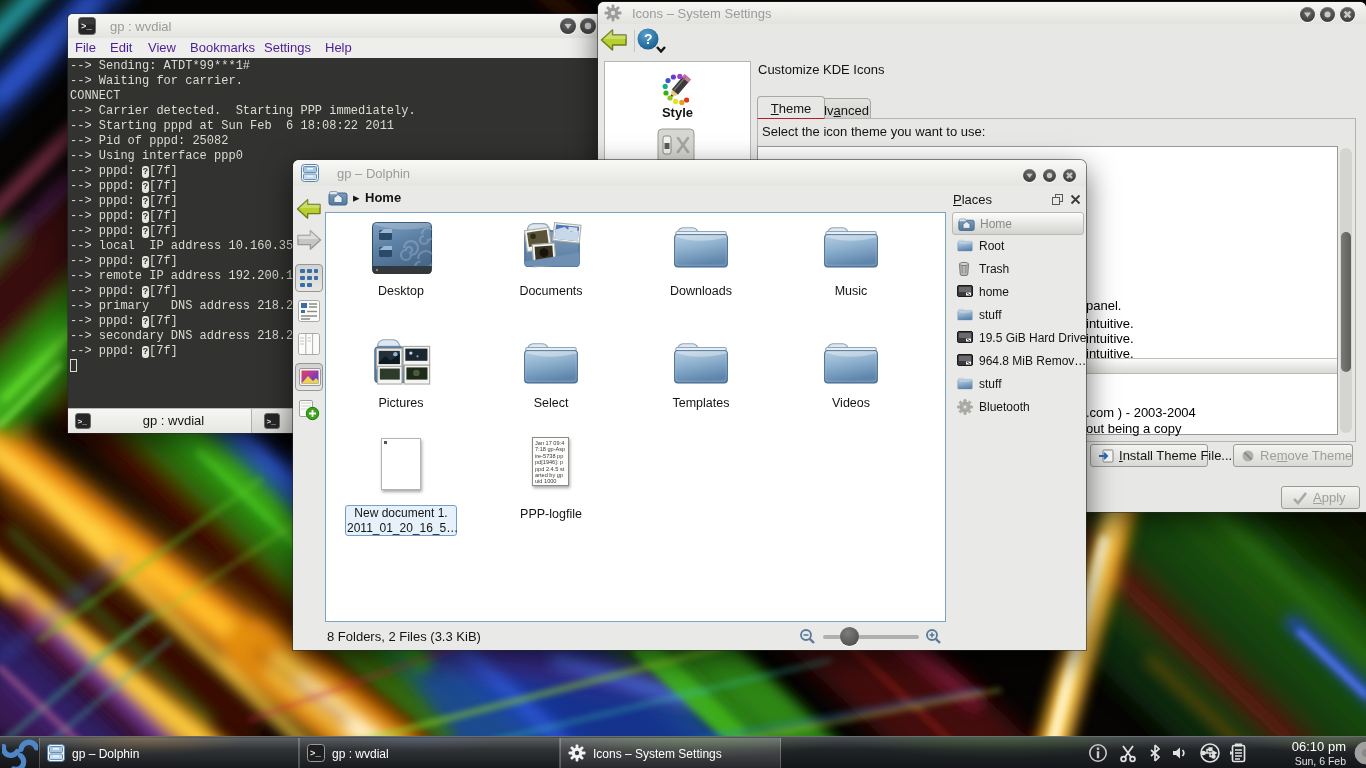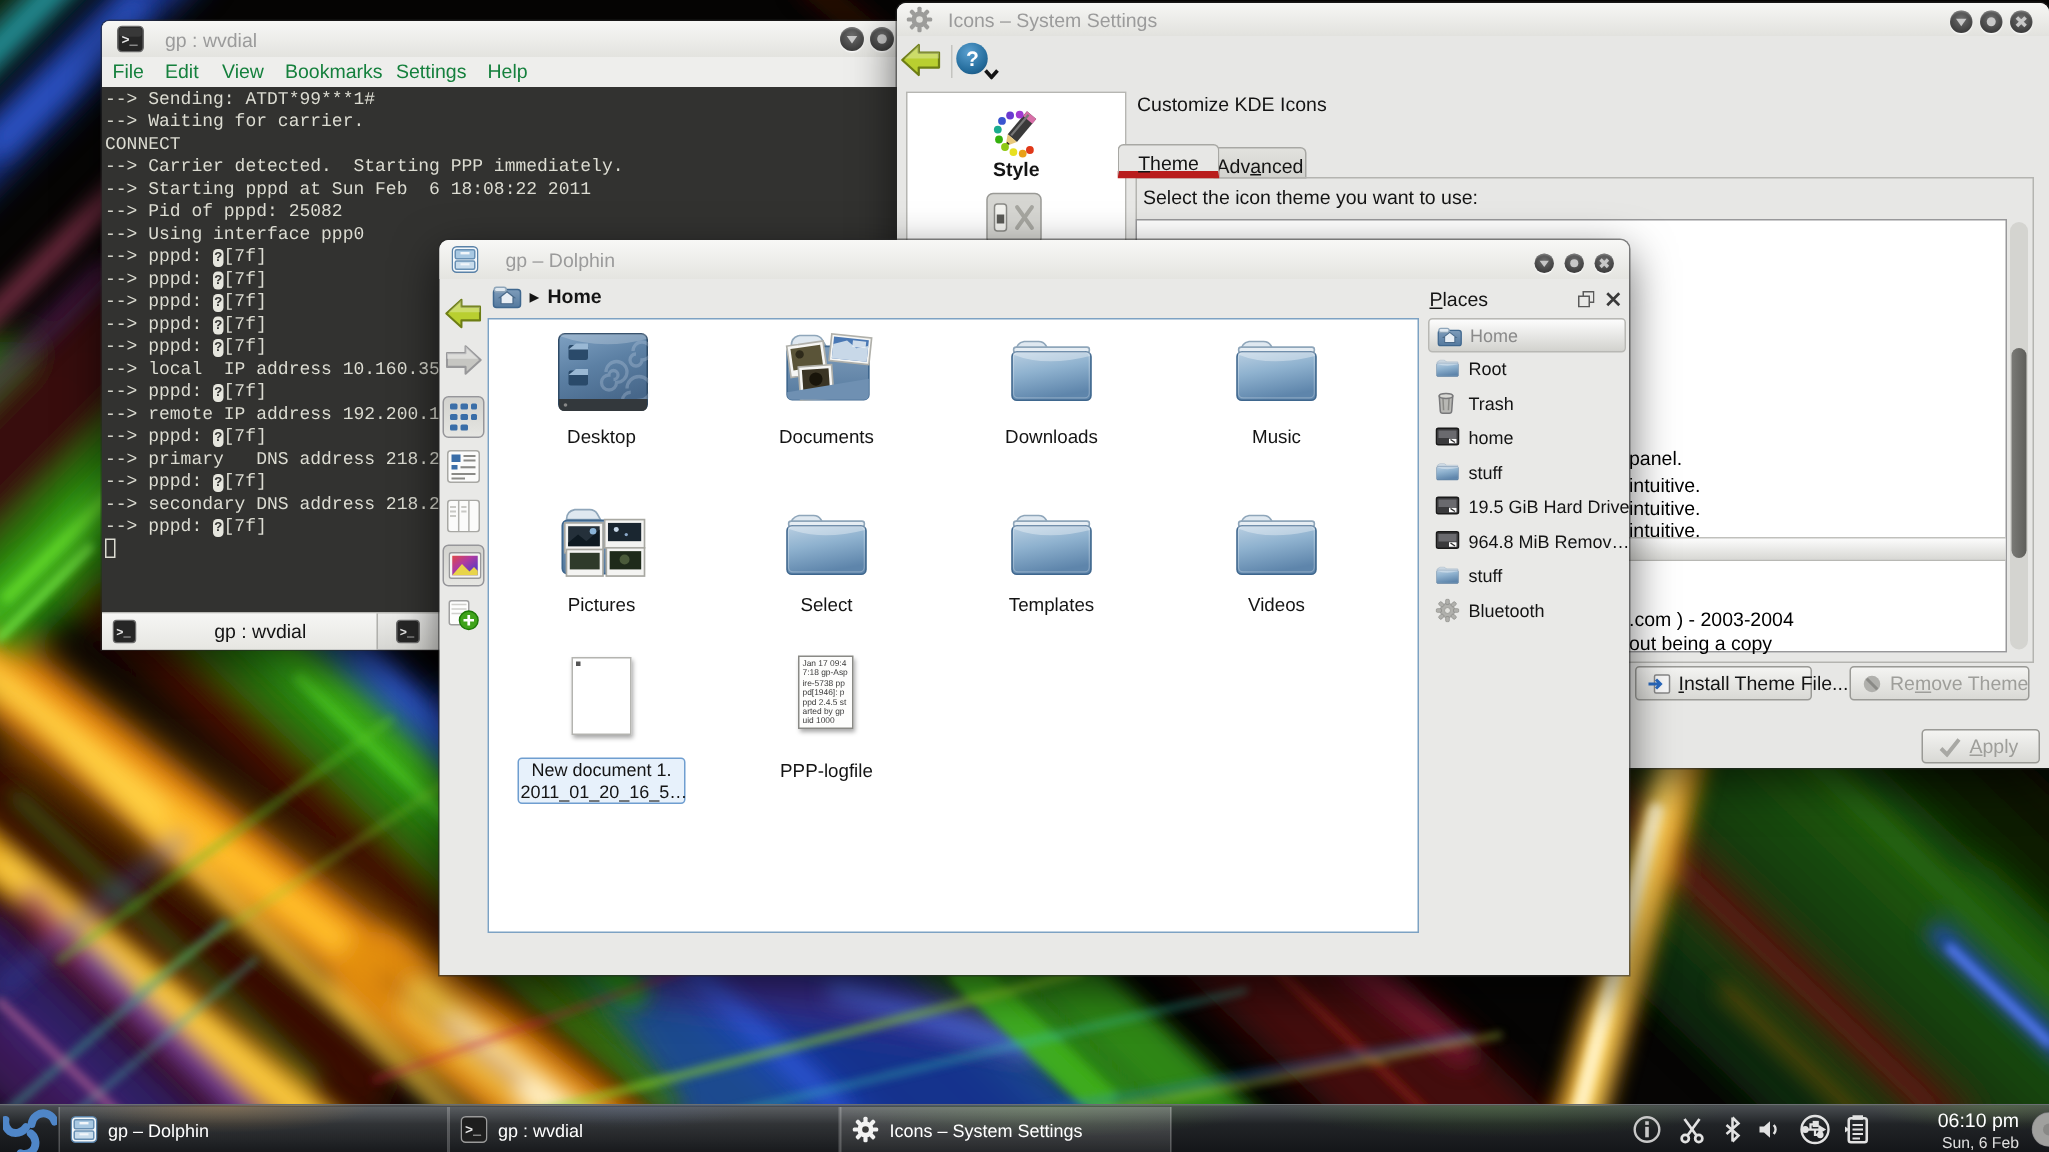--- a/index.html
+++ b/index.html
@@ -5,21 +5,21 @@
 *{margin:0;padding:0;box-sizing:border-box;}
 html,body{width:1366px;height:768px;overflow:hidden;background:#000;font-family:"Liberation Sans",sans-serif;}
 #desk{position:absolute;left:0;top:0;width:1366px;height:768px;overflow:hidden;}
 .win{position:absolute;box-shadow:0 0 0 1px rgba(40,40,40,.55),0 10px 30px rgba(0,0,0,.6);}
 .tbtxt{color:#9b9b9b;font-size:13px;}
 .wbtn{position:absolute;border-radius:50%;background:radial-gradient(circle at 50% 38%,#6e6e6e,#3f3f3f 70%);box-shadow:0 1px 1px rgba(255,255,255,.8), inset 0 1px 1px rgba(255,255,255,.25);}
 .wbtn svg{position:absolute;left:0;top:0;}
 
 #term{left:68px;top:14px;width:540px;height:419px;background:#eeeeec;border-radius:5px 5px 0 0;}
 #term .tbar{position:absolute;left:0;top:0;width:100%;height:24px;background:linear-gradient(#f7f7f5,#e3e3df);border-radius:5px 5px 0 0;}
-#term .mbar{position:absolute;left:0;top:24px;width:100%;height:20px;background:#eeeeec;font-size:13px;color:#15803d;}
+#term .mbar{position:absolute;left:0;top:24px;width:100%;height:20px;background:#eeeeec;font-size:13px;color:#4c1d95;}
 #term .mbar span{position:absolute;top:2px;}
 #term .scr{position:absolute;left:0;top:44px;width:100%;height:350px;background:#323230;}
 #term pre{font-family:"Liberation Mono",monospace;font-size:12px;line-height:15px;color:#dcdcd2;margin:1px 0 0 2px;}
 .rg{display:inline-block;width:7px;height:12px;background:#e6e6de;border-radius:3px;color:#323230;font-size:9px;line-height:12px;text-align:center;vertical-align:0px;font-weight:bold;}
 #term .cur{position:absolute;left:2px;top:301px;width:7px;height:13px;border:1px solid #dcdcd2;}
 #term .tabbar{position:absolute;left:0;top:394px;width:100%;height:25px;background:linear-gradient(#ececea,#d6d6d2);border-top:1px solid #b8b8b4;}
 #term .tab1{position:absolute;left:0;top:0;width:184px;height:24px;background:linear-gradient(#f6f6f4,#e6e6e2);border-right:1px solid #b0b0ac;font-size:13px;color:#141414;text-align:center;line-height:24px;padding-left:28px;box-sizing:border-box;}
 
 #ss{left:598px;top:2px;width:768px;height:510px;background:#e7e7e5;border-radius:6px 6px 0 0;}
 #ss .tbar{position:absolute;left:0;top:0;width:100%;height:22px;background:linear-gradient(#f6f6f4,#e2e2de);border-radius:6px 6px 0 0;}
@@ -301,21 +301,21 @@
           <rect x="1" y="1" width="36" height="34" rx="4" fill="#d6d6d2" stroke="#9a9a96"></rect>
           <rect x="6" y="8" width="8" height="18" rx="2" fill="#f2f2ee" stroke="#8a8a86"></rect>
           <rect x="7.5" y="15" width="5" height="6" fill="#5a5a56"></rect>
           <g stroke="#a6a6a0" stroke-width="2.6" stroke-linecap="round">
             <path d="M21,10 L31,24"></path>
             <path d="M31,10 L21,24"></path>
           </g>
         </svg>
  </div>
  <div class="head">Customize KDE Icons</div>
- <div class="tab" style="left:147px;width:68px;background:#e7e7e5;border-bottom:5px solid #b91c1c;border-radius:4px 4px 0 0;z-index:2"><u>T</u>heme</div>
+ <div class="tab" style="left:159px;width:68px;background:#e7e7e5;border-bottom:1px solid #b91c1c;border-radius:4px 4px 0 0;z-index:2"><u>T</u>heme</div>
  <div class="tab" style="left:211px;width:62px;top:96px;height:21px;background:linear-gradient(#e2e2de,#d2d2ce);border-radius:4px 4px 0 0;">Adv<u>a</u>nced</div>
  <div class="frame"></div>
  <div class="sel">Select the icon theme you want to use:</div>
  <div class="list">
   <div style="position:absolute;left:328px;top:151px;white-space:nowrap;font-size:13px">panel.</div>
   <div style="position:absolute;left:328px;top:169px;white-space:nowrap;font-size:13px">intuitive.</div>
   <div style="position:absolute;left:328px;top:184px;white-space:nowrap;font-size:13px">intuitive.</div>
   <div style="position:absolute;left:328px;top:199px;white-space:nowrap;font-size:13px">intuitive.</div>
   <div style="position:absolute;left:0;top:211px;width:100%;height:16px;background:linear-gradient(#fcfcfc,#d8d8d4);border-top:1px solid #c0c0bc;border-bottom:1px solid #b8b8b4"></div>
   <div style="position:absolute;left:328px;top:258px;white-space:nowrap;font-size:13px">.com ) - 2003-2004</div>
@@ -660,20 +660,35 @@
                   <rect x="7.6" y="13.5" width="2.8" height="4" rx="1"></rect>
                   <rect x="0.5" y="7.6" width="4" height="2.8" rx="1"></rect>
                   <rect x="13.5" y="7.6" width="4" height="2.8" rx="1"></rect>
                 </g>
               </g>
               <circle cx="9" cy="9" r="2.2" fill="#e2e2de"></circle>
             </g>
           </svg>
           <span class="pt">Bluetooth</span>
         </div>
+ </div>
+ <div class="status">
+  <span style="position:absolute;left:2px;top:7px">8 Folders, 2 Files (3.3 KiB)</span>
+  <svg width="17" height="17" style="position:absolute;left:474px;top:6px">
+          <circle cx="7" cy="7" r="5" fill="none" stroke="#5a7a9a" stroke-width="1.8"></circle>
+          <path d="M10.8,10.8 L15,15" stroke="#5a7a9a" stroke-width="2.4"></path>
+          <path d="M4.5,7 L9.5,7" stroke="#5a7a9a" stroke-width="1.6"></path>
+        </svg>
+  <div style="position:absolute;left:498px;top:13px;width:96px;height:4px;background:#b0b0ac;border-radius:2px"></div>
+  <div style="position:absolute;left:515px;top:5px;width:19px;height:19px;border-radius:50%;background:radial-gradient(circle at 40% 30%,#7e7e7e,#52524e 75%);box-shadow:0 1px 1px rgba(255,255,255,.7)"></div>
+  <svg width="17" height="17" style="position:absolute;left:600px;top:6px">
+          <circle cx="7" cy="7" r="5" fill="none" stroke="#5a7a9a" stroke-width="1.8"></circle>
+          <path d="M10.8,10.8 L15,15" stroke="#5a7a9a" stroke-width="2.4"></path>
+          <path d="M4.5,7 L9.5,7 M7,4.5 L7,9.5" stroke="#5a7a9a" stroke-width="1.6"></path>
+        </svg>
  </div>
 </div>
 
 <div id="panel">
  <div style="position:absolute;left:0;top:0;width:100%;height:100%;background:
   radial-gradient(ellipse 140px 26px at 150px 0px, rgba(170,120,50,.40), rgba(0,0,0,0) 70%),
   radial-gradient(ellipse 200px 30px at 700px 0px, rgba(90,140,60,.35), rgba(0,0,0,0) 70%),
   radial-gradient(ellipse 220px 30px at 1000px 0px, rgba(80,130,50,.35), rgba(0,0,0,0) 70%),
   radial-gradient(ellipse 120px 24px at 1330px 0px, rgba(110,150,60,.30), rgba(0,0,0,0) 70%),
   radial-gradient(ellipse 120px 22px at 420px 0px, rgba(70,90,140,.25), rgba(0,0,0,0) 70%);"></div>

